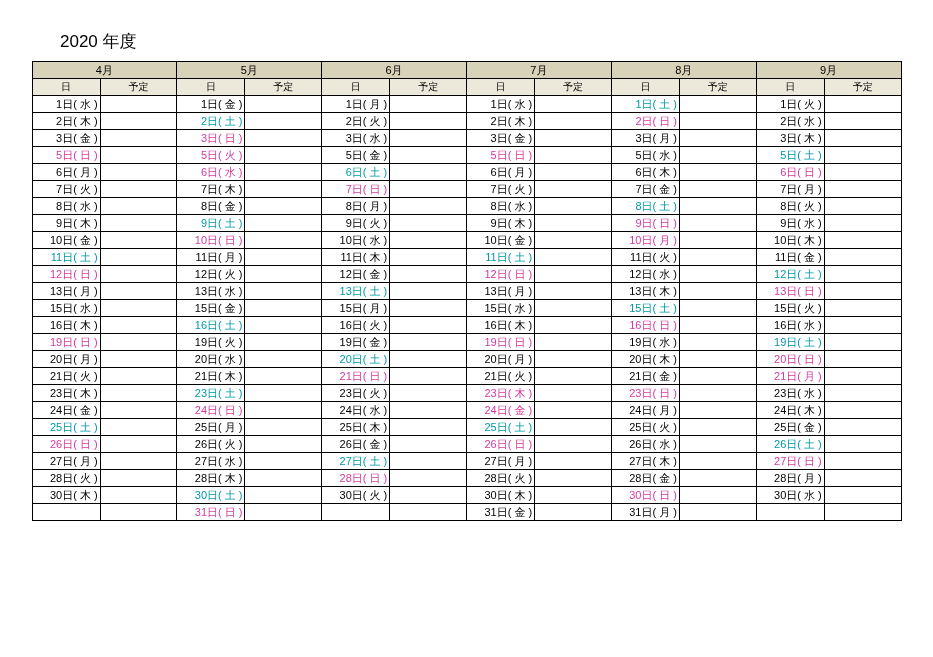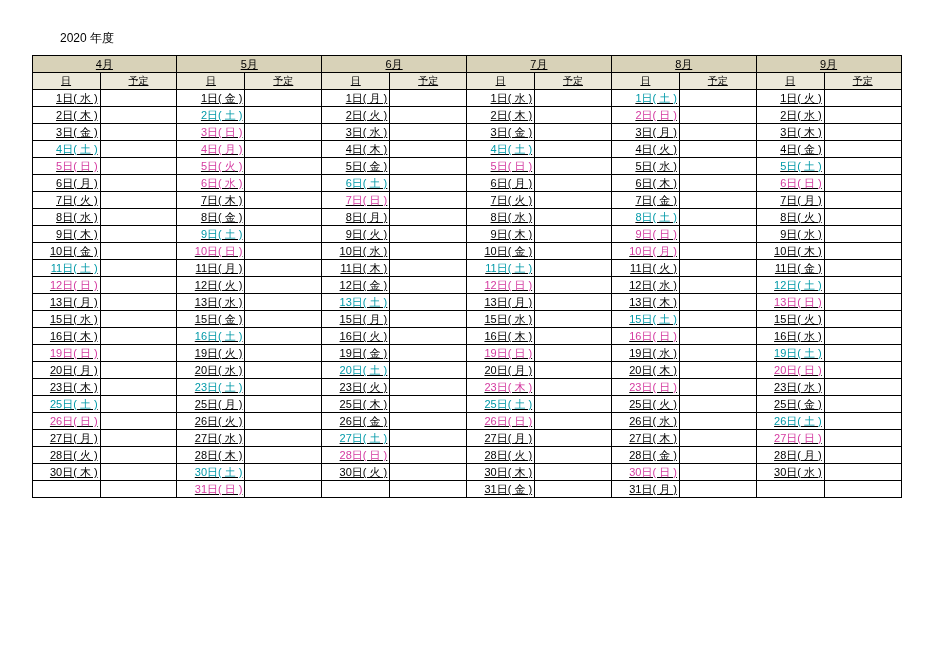--- a/index.html
+++ b/index.html
@@ -6,28 +6,27 @@
     margin: 0;
     padding: 20px 30px;
     background: #fff;
     font-family: "MS Gothic", "Meiryo", sans-serif;
     font-size: 11px;
     color: #000;
     width: 933px;
     box-sizing: border-box;
   }
   .title {
-    font-size: 12px;
+    font-size: 17px;
     margin: 10px 0 8px 30px;
   }
   table {
     border-collapse: collapse;
     width: 870px;
     margin: 0 auto;
-    text-decoration: underline;
   }
   th, td {
     border: 1px solid #000;
     padding: 0;
     height: 16px;
     text-align: center;
     line-height: 16px;
     font-size: 11px;
     vertical-align: middle;
   }
@@ -122,34 +121,20 @@
         <td class="daycell">3日( 水 )</td>
         <td class="plancell"></td>
         <td class="daycell">3日( 金 )</td>
         <td class="plancell"></td>
         <td class="daycell">3日( 月 )</td>
         <td class="plancell"></td>
         <td class="daycell">3日( 木 )</td>
         <td class="plancell"></td>
       </tr>
       <tr>
-        <td class="daycell sat">4日( 土 )</td>
-        <td class="plancell"></td>
-        <td class="daycell hol">4日( 月 )</td>
-        <td class="plancell"></td>
-        <td class="daycell">4日( 木 )</td>
-        <td class="plancell"></td>
-        <td class="daycell sat">4日( 土 )</td>
-        <td class="plancell"></td>
-        <td class="daycell">4日( 火 )</td>
-        <td class="plancell"></td>
-        <td class="daycell">4日( 金 )</td>
-        <td class="plancell"></td>
-      </tr>
-      <tr>
         <td class="daycell sun">5日( 日 )</td>
         <td class="plancell"></td>
         <td class="daycell hol">5日( 火 )</td>
         <td class="plancell"></td>
         <td class="daycell">5日( 金 )</td>
         <td class="plancell"></td>
         <td class="daycell sun">5日( 日 )</td>
         <td class="plancell"></td>
         <td class="daycell">5日( 水 )</td>
         <td class="plancell"></td>
@@ -318,31 +303,59 @@
         <td class="daycell sat">20日( 土 )</td>
         <td class="plancell"></td>
         <td class="daycell">20日( 月 )</td>
         <td class="plancell"></td>
         <td class="daycell">20日( 木 )</td>
         <td class="plancell"></td>
         <td class="daycell sun">20日( 日 )</td>
         <td class="plancell"></td>
       </tr>
       <tr>
+        <td class="daycell">21日( 火 )</td>
+        <td class="plancell"></td>
+        <td class="daycell">21日( 木 )</td>
+        <td class="plancell"></td>
+        <td class="daycell sun">21日( 日 )</td>
+        <td class="plancell"></td>
+        <td class="daycell">21日( 火 )</td>
+        <td class="plancell"></td>
+        <td class="daycell">21日( 金 )</td>
+        <td class="plancell"></td>
+        <td class="daycell hol">21日( 月 )</td>
+        <td class="plancell"></td>
+      </tr>
+      <tr>
         <td class="daycell">23日( 木 )</td>
         <td class="plancell"></td>
         <td class="daycell sat">23日( 土 )</td>
         <td class="plancell"></td>
         <td class="daycell">23日( 火 )</td>
         <td class="plancell"></td>
         <td class="daycell hol">23日( 木 )</td>
         <td class="plancell"></td>
         <td class="daycell sun">23日( 日 )</td>
         <td class="plancell"></td>
         <td class="daycell">23日( 水 )</td>
+        <td class="plancell"></td>
+      </tr>
+      <tr>
+        <td class="daycell">24日( 金 )</td>
+        <td class="plancell"></td>
+        <td class="daycell sun">24日( 日 )</td>
+        <td class="plancell"></td>
+        <td class="daycell">24日( 水 )</td>
+        <td class="plancell"></td>
+        <td class="daycell hol">24日( 金 )</td>
+        <td class="plancell"></td>
+        <td class="daycell">24日( 月 )</td>
+        <td class="plancell"></td>
+        <td class="daycell">24日( 木 )</td>
         <td class="plancell"></td>
       </tr>
       <tr>
         <td class="daycell sat">25日( 土 )</td>
         <td class="plancell"></td>
         <td class="daycell">25日( 月 )</td>
         <td class="plancell"></td>
         <td class="daycell">25日( 木 )</td>
         <td class="plancell"></td>
         <td class="daycell sat">25日( 土 )</td>

